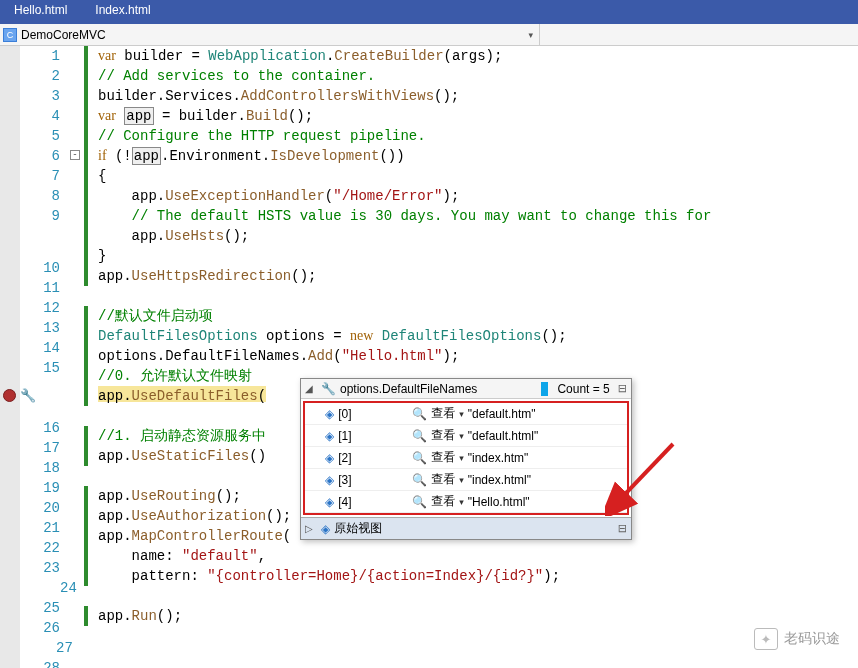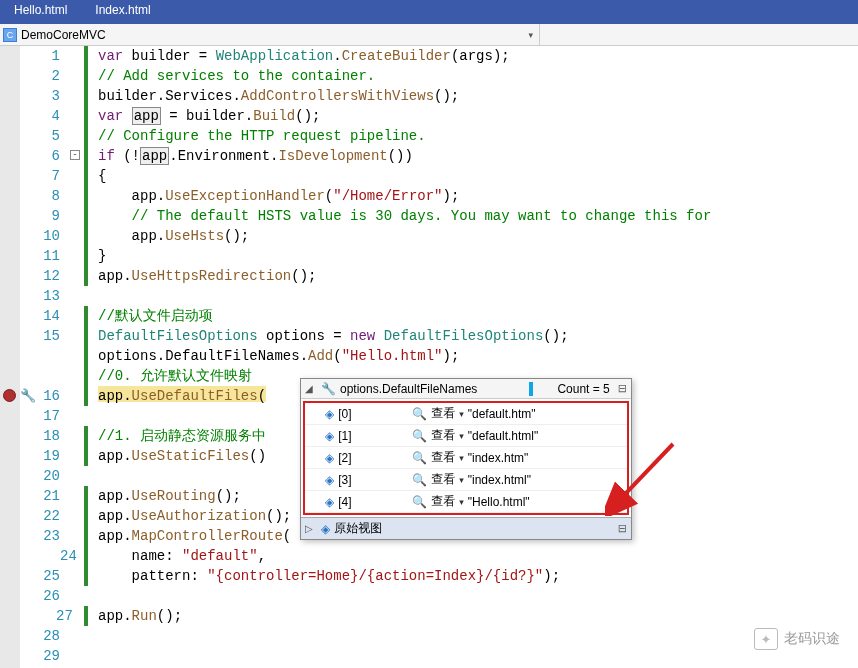--- a/index.html
+++ b/index.html
@@ -120,21 +120,21 @@
     display:inline-block;
     width:4px;
     height:20px;
     background:#2e8b2e;
     position:absolute;
     left:0;
     top:0;
   }
   .line-content { margin-left: 10px; }
   
-  .kw { color: #701a75; }
+  .kw { color: #a16207; font-family: Liberation Serif, serif; }
   .type { color: #1f8578; }
   .method { color: #8b5e2b; }
   .str { color: #a31515; }
   .cmt { color: #008000; }
   .boxed { border: 1px solid #888; padding: 0 1px; background:#efefef; }
   .hl-line {
     background: #f7e69a;
     display:inline-block;
     height:16px;
   }
@@ -160,21 +160,21 @@
   .watch-header {
     display: flex;
     align-items: center;
     height: 20px;
     border-bottom: 1px solid #ccc;
     padding: 0 4px;
     gap: 4px;
     background:#f5f5f5;
   }
   .wh-label { flex:1; }
-  .wh-count { border-left:4px solid #0ea5e9; padding-left:24px; }
+  .wh-count { border-left:7px solid #0ea5e9; padding-left:9px; }
   .wh-pin { font-size:11px; color:#666; padding-left:4px; }
   .watch-body {
     border: 2px solid #d62020;
     margin: 2px;
   }
   .watch-row {
     display: flex;
     align-items: center;
     height: 22px;
     border-bottom: 1px solid #eee;
@@ -259,21 +259,21 @@
   <div class="linenum-gutter" id="lnums">
       <div style="height: 20px;">1</div>
       <div style="height: 20px;">2</div>
       <div style="height: 20px;">3</div>
       <div style="height: 20px;">4</div>
       <div style="height: 20px;">5</div>
       <div style="height: 20px;">6</div>
       <div style="height: 20px;">7</div>
       <div style="height: 20px;">8</div>
       <div style="height: 20px;">9</div>
-      <div style="height: 20px;">10</div>
+      <div style="height: 20px; margin-top: 32px;">10</div>
       <div style="height: 20px;">11</div>
       <div style="height: 20px;">12</div>
       <div style="height: 20px;">13</div>
       <div style="height: 20px;">14</div>
       <div style="height: 20px;">15</div>
       <div style="height: 20px; margin-top: 40px;">16</div>
       <div style="height: 20px;">17</div>
       <div style="height: 20px;">18</div>
       <div style="height: 20px;">19</div>
       <div style="height: 20px;">20</div>

